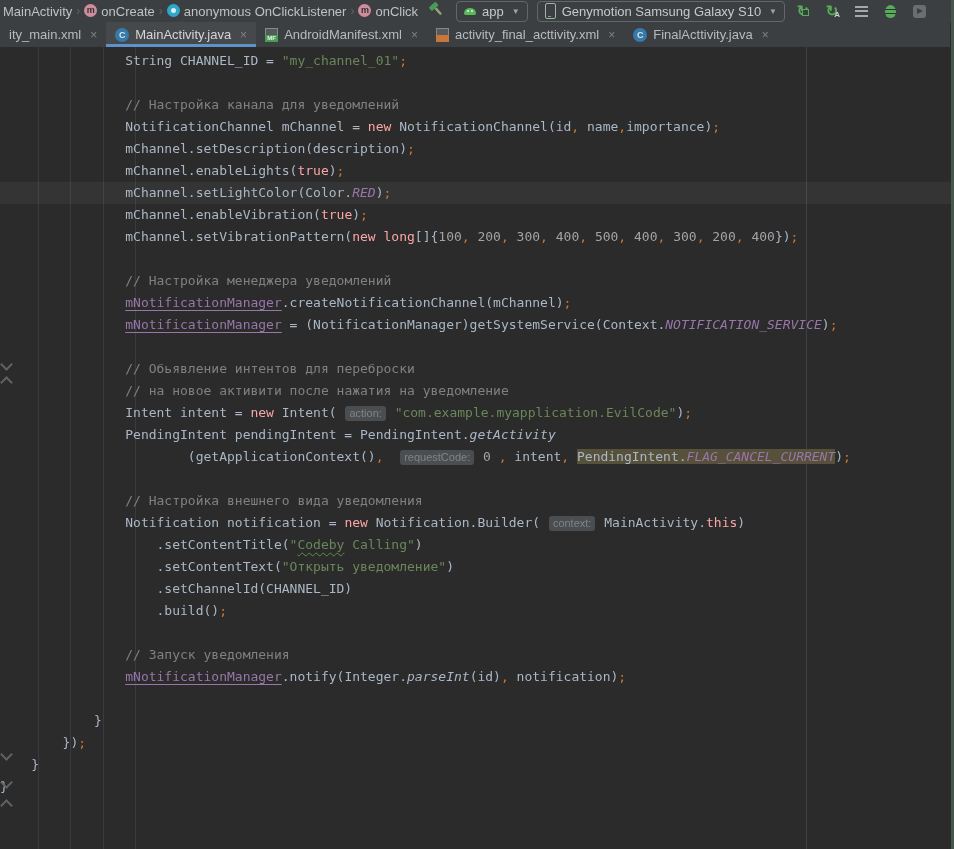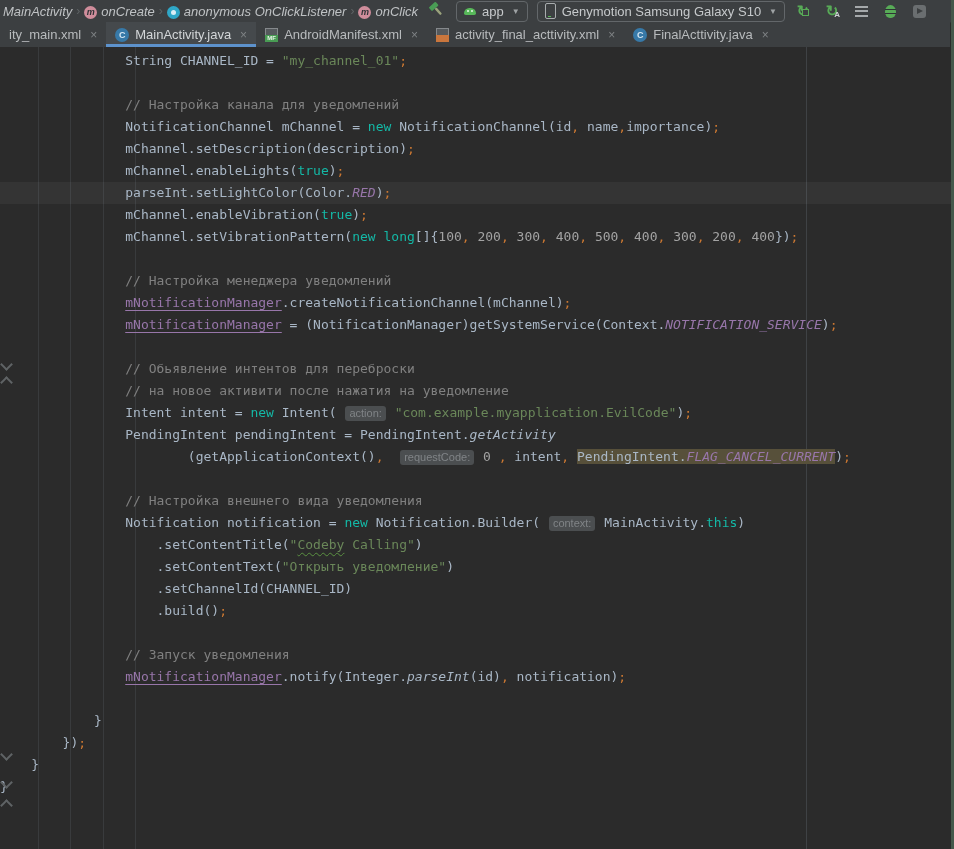--- a/index.html
+++ b/index.html
@@ -8,21 +8,21 @@
     background:#2b2b2b;font-family:"Liberation Sans",sans-serif;
     -webkit-font-smoothing:antialiased;
   }
   
   .topbar{
     position:absolute;top:0;left:0;right:0;height:22px;background:#3c3f41;
     display:flex;align-items:center;font-size:13px;color:#bfc2c4;
     border-bottom:1px solid #313436;white-space:nowrap;
   }
   .crumbs{display:flex;align-items:center;padding-left:3px;}
-  .crumb{display:flex;align-items:flex-end;gap:4px;font-style:italic;}
+  .crumb{display:flex;align-items:flex-start;gap:4px;}
   .crumb-sep{color:#5e6365;margin:0 4px;font-size:12px;}
   .bc-ico{width:13px;height:13px;border-radius:50%;display:inline-flex;
     align-items:center;justify-content:center;font-size:9px;font-weight:bold;color:#2f3336;}
   .bc-ico.method-icon{background:#cf8d9b;}
   .bc-ico.anonymous-class-icon{background:#2fa7c7;position:relative;}
   .bc-ico.anonymous-class-icon::after{content:"";position:absolute;width:5px;height:5px;
     border-radius:50%;background:#d9eef5;left:4px;top:4px;}
   .hammer{margin-left:18px;display:flex;align-items:center;}
   .combo{
     height:19px;border:1px solid #63676a;border-radius:4px;display:flex;align-items:center;
@@ -66,21 +66,21 @@
   .fico.xml-file-icon .band{background:#c9763d;}
   
   .editor{position:absolute;top:47px;left:0;right:0;bottom:0;background:#2b2b2b;}
   .guide{position:absolute;top:0;bottom:0;width:1px;background:#393b3d;z-index:1;}
   .rmargin{position:absolute;top:0;bottom:0;left:806px;width:1px;background:#3f4245;z-index:1;}
   .rstrip{position:absolute;top:0;bottom:0;right:0;width:3px;background:#45584b;z-index:4;}
   .code{position:absolute;top:3px;left:0;right:0;z-index:2;
     font-family:"DejaVu Sans Mono","Liberation Mono",monospace;font-size:13px;}
   .cl{height:22px;line-height:22px;white-space:pre;color:#a9b7c6;}
   .cl.cur{background:rgba(255,255,255,0.045);}
-  .kw{color:#14b8a6;}
+  .kw{color:#fca5a5;}
   .str{color:#6a8759;}
   .num{color:#a3a3a3;}
   .cmt{color:#808080;}
   .const{color:#9876aa;font-style:italic;}
   .field{color:#9876aa;text-decoration:underline;text-underline-offset:3px;text-decoration-thickness:1px;}
   .pun{color:#cc7832;}
   .stm{font-style:italic;}
   .sel{background:#57503a;}
   .sq{text-decoration:underline wavy #5a9141;text-underline-offset:3px;text-decoration-thickness:1px;}
   .hint{background:#4b4e50;color:#808487;font-family:"Liberation Sans",sans-serif;
@@ -198,21 +198,21 @@
   <div class="guide" style="left:103px"></div>
   <div class="guide" style="left:135px"></div>
   <div class="rmargin"></div>
   <div class="code" id="code">
       <div class="cl"><span>                String CHANNEL_ID = </span><span class="str">"my_channel_01"</span><span class="pun">;</span></div>
       <div class="cl"></div>
       <div class="cl"><span>                </span><span class="cmt">// Настройка канала для уведомлений</span></div>
       <div class="cl"><span>                NotificationChannel mChannel = </span><span class="kw">new</span><span> NotificationChannel(id</span><span class="pun">,</span><span> name</span><span class="pun">,</span><span>importance)</span><span class="pun">;</span></div>
       <div class="cl"><span>                mChannel.setDescription(description)</span><span class="pun">;</span></div>
       <div class="cl"><span>                mChannel.enableLights(</span><span class="kw">true</span><span>)</span><span class="pun">;</span></div>
-      <div class="cl cur"><span>                parseInt.setLightColor(Color.</span><span class="const">RED</span><span>)</span><span class="pun">;</span></div>
+      <div class="cl cur"><span>                mChannel.setLightColor(Color.</span><span class="const">RED</span><span>)</span><span class="pun">;</span></div>
       <div class="cl"><span>                mChannel.enableVibration(</span><span class="kw">true</span><span>)</span><span class="pun">;</span></div>
       <div class="cl"><span>                mChannel.setVibrationPattern(</span><span class="kw">new</span><span> </span><span class="kw">long</span><span>[]{</span><span class="num">100</span><span class="pun">, </span><span class="num">200</span><span class="pun">, </span><span class="num">300</span><span class="pun">, </span><span class="num">400</span><span class="pun">, </span><span class="num">500</span><span class="pun">, </span><span class="num">400</span><span class="pun">, </span><span class="num">300</span><span class="pun">, </span><span class="num">200</span><span class="pun">, </span><span class="num">400</span><span>})</span><span class="pun">;</span></div>
       <div class="cl"></div>
       <div class="cl"><span>                </span><span class="cmt">// Настройка менеджера уведомлений</span></div>
       <div class="cl"><span>                </span><span class="field">mNotificationManager</span><span>.createNotificationChannel(mChannel)</span><span class="pun">;</span></div>
       <div class="cl"><span>                </span><span class="field">mNotificationManager</span><span> = (NotificationManager)getSystemService(Context.</span><span class="const">NOTIFICATION_SERVICE</span><span>)</span><span class="pun">;</span></div>
       <div class="cl"></div>
       <div class="cl"><span>                </span><span class="cmt">// Обьявление интентов для переброски</span></div>
       <div class="cl"><span>                </span><span class="cmt">// на новое активити после нажатия на уведомление</span></div>
       <div class="cl"><span>                Intent intent = </span><span class="kw">new</span><span> Intent( </span><span class="hint">action:</span><span> </span><span class="str">"com.example.myapplication.EvilCode"</span><span>)</span><span class="pun">;</span></div>

